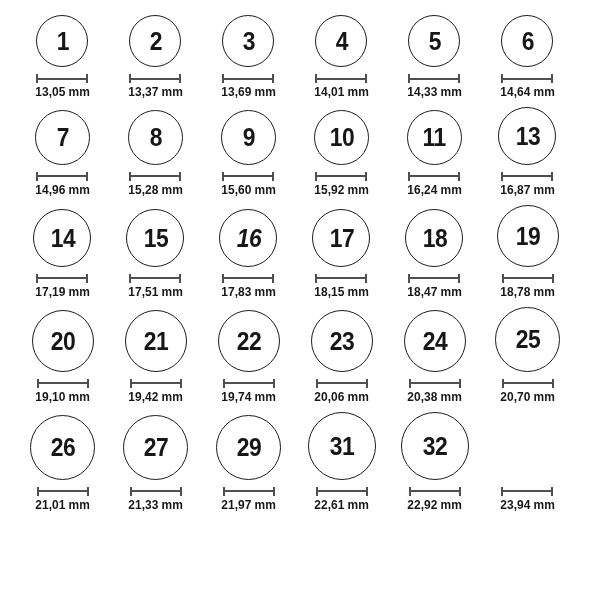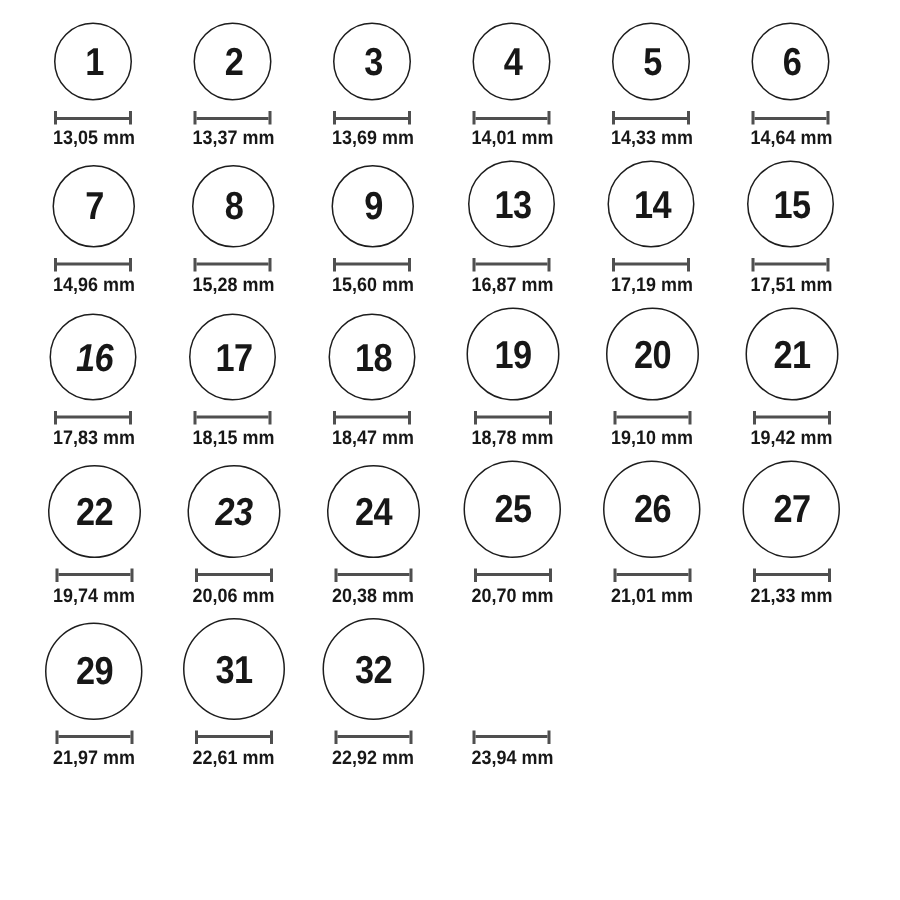--- a/index.html
+++ b/index.html
@@ -137,20 +137,34 @@
     <span class="mm">15,28 mm</span>
   </div>
       <div class="cell">
     <div class="ring" style="width: 55px; height: 55px;">
       <span class="num">9</span>
     </div>
     <div class="measure"></div>
     <span class="mm">15,60 mm</span>
   </div>
       <div class="cell">
+    <div class="ring" style="width: 55px; height: 55px;">
+      <span class="num">10</span>
+    </div>
+    <div class="measure"></div>
+    <span class="mm">15,92 mm</span>
+  </div>
+      <div class="cell">
+    <div class="ring" style="width: 55px; height: 55px;">
+      <span class="num">11</span>
+    </div>
+    <div class="measure"></div>
+    <span class="mm">16,24 mm</span>
+  </div>
+      <div class="cell">
     <div class="ring" style="width: 58px; height: 58px;">
       <span class="num">13</span>
     </div>
     <div class="measure"></div>
     <span class="mm">16,87 mm</span>
   </div>
       <div class="cell">
     <div class="ring" style="width: 58px; height: 58px;">
       <span class="num">14</span>
     </div>
@@ -207,21 +221,21 @@
     <span class="mm">19,42 mm</span>
   </div>
       <div class="cell">
     <div class="ring" style="width: 62px; height: 62px;">
       <span class="num">22</span>
     </div>
     <div class="measure"></div>
     <span class="mm">19,74 mm</span>
   </div>
       <div class="cell">
-    <div class="ring" style="width: 62px; height: 62px; font-style: italic;">
+    <div class="ring" style="width: 62px; height: 62px;">
       <span class="num">23</span>
     </div>
     <div class="measure"></div>
     <span class="mm">20,06 mm</span>
   </div>
       <div class="cell">
     <div class="ring" style="width: 62px; height: 62px;">
       <span class="num">24</span>
     </div>
     <div class="measure"></div>

